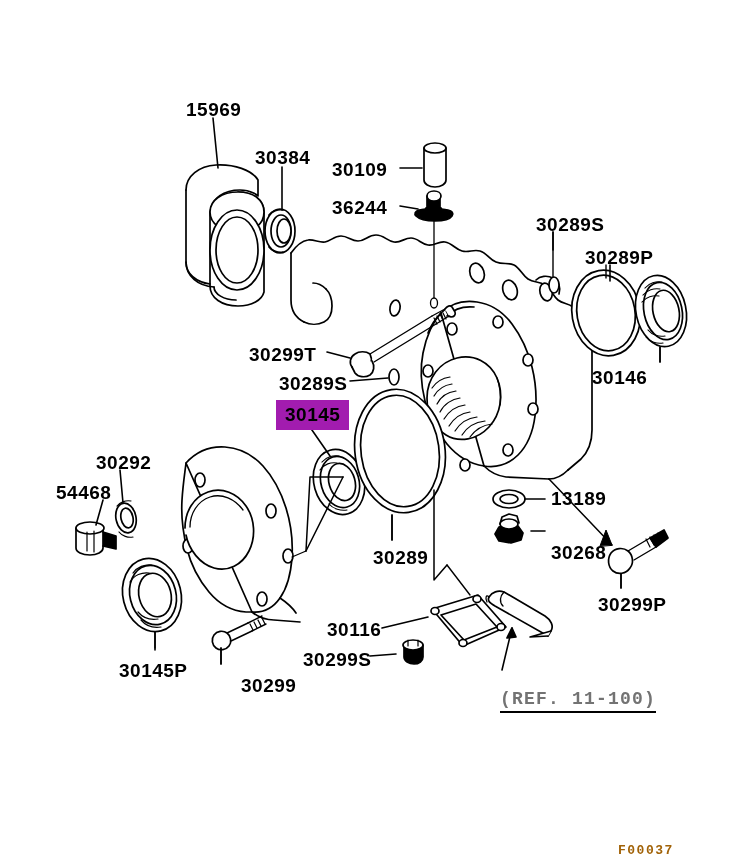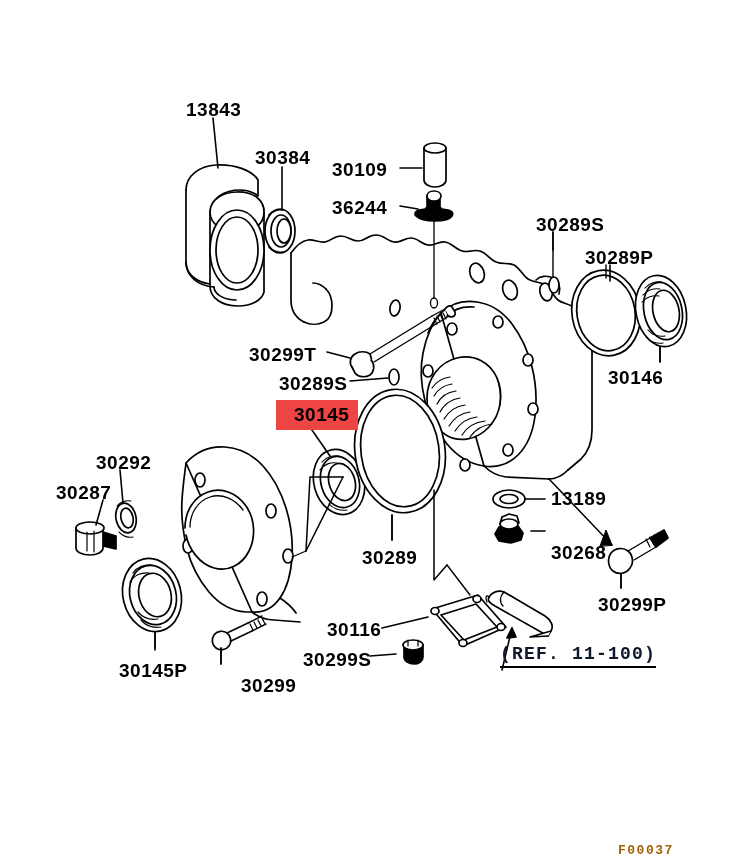--- a/index.html
+++ b/index.html
@@ -26,36 +26,37 @@
     position: absolute;
     font-family: "Liberation Sans", sans-serif;
     font-size: 19px;
     font-weight: 700;
     letter-spacing: 0.5px;
     color: #000000;
     white-space: nowrap;
     line-height: 1;
   }
   .callout.hl {
-    background: #ef4444;
-    padding: 5px 9px 6px 18px;
+    background: #a21caf;
+    padding: 5px 9px 6px 9px;
     margin-left: -9px;
     margin-top: -5px;
   }
   .ref-note {
     position: absolute;
     font-family: "Liberation Mono", monospace;
     font-size: 18px;
     font-weight: 700;
     letter-spacing: 1.2px;
-    color: #0f172a;
+    color: #737373;
     white-space: nowrap;
     line-height: 1;
     border-bottom: 2px solid #000;
     padding-bottom: 3px;
+    margin-top: 45px;
   }
   .footer-code {
     position: absolute;
     font-family: "Liberation Mono", monospace;
     font-size: 13px;
     font-weight: 700;
     letter-spacing: 1.5px;
     color: #a16207;
     white-space: nowrap;
   }
@@ -381,33 +382,33 @@
 
         <path d="M306,551 L343,477" fill="none" stroke-width="1.5"></path>
         <path d="M306,551 L310,477 L343,477" fill="none" stroke-width="1.5"></path>
         <path d="M434,490 L434,580 L447,565" fill="none" stroke-width="1.5"></path>
         <path d="M549,479 L612,545" fill="none" stroke-width="1.5"></path>
         <path d="M612,545 L606,530 L600,546 Z" fill="#000000" stroke="#000000" stroke-width="1"></path>
       </g>
     </g>
   </svg>
 
-  <div class="callout" style="left:186px; top:100px;">13843</div>
+  <div class="callout" style="left:186px; top:100px;">15969</div>
   <div class="callout" style="left:255px; top:148px;">30384</div>
   <div class="callout" style="left:332px; top:160px;">30109</div>
   <div class="callout" style="left:332px; top:198px;">36244</div>
   <div class="callout" style="left:536px; top:215px;">30289S</div>
   <div class="callout" style="left:585px; top:248px;">30289P</div>
-  <div class="callout" style="left:608px; top:368px;">30146</div>
+  <div class="callout" style="left:592px; top:368px;">30146</div>
   <div class="callout" style="left:249px; top:345px;">30299T</div>
   <div class="callout" style="left:279px; top:374px;">30289S</div>
   <div class="callout hl" style="left:285px; top:405px;">30145</div>
   <div class="callout" style="left:96px; top:453px;">30292</div>
-  <div class="callout" style="left:56px; top:483px;">30287</div>
-  <div class="callout" style="left:362px; top:548px;">30289</div>
+  <div class="callout" style="left:56px; top:483px;">54468</div>
+  <div class="callout" style="left:373px; top:548px;">30289</div>
   <div class="callout" style="left:551px; top:489px;">13189</div>
   <div class="callout" style="left:551px; top:525px;margin-top:18px;">30268</div>
   <div class="callout" style="left:598px; top:595px;">30299P</div>
   <div class="callout" style="left:119px; top:661px;">30145P</div>
   <div class="callout" style="left:209px; top:676px;margin-left:32px;">30299</div>
   <div class="callout" style="left:327px; top:620px;">30116</div>
   <div class="callout" style="left:303px; top:650px;">30299S</div>
 
   <div class="ref-note" style="left:500px; top:645px;">(REF. 11-100)</div>
 

